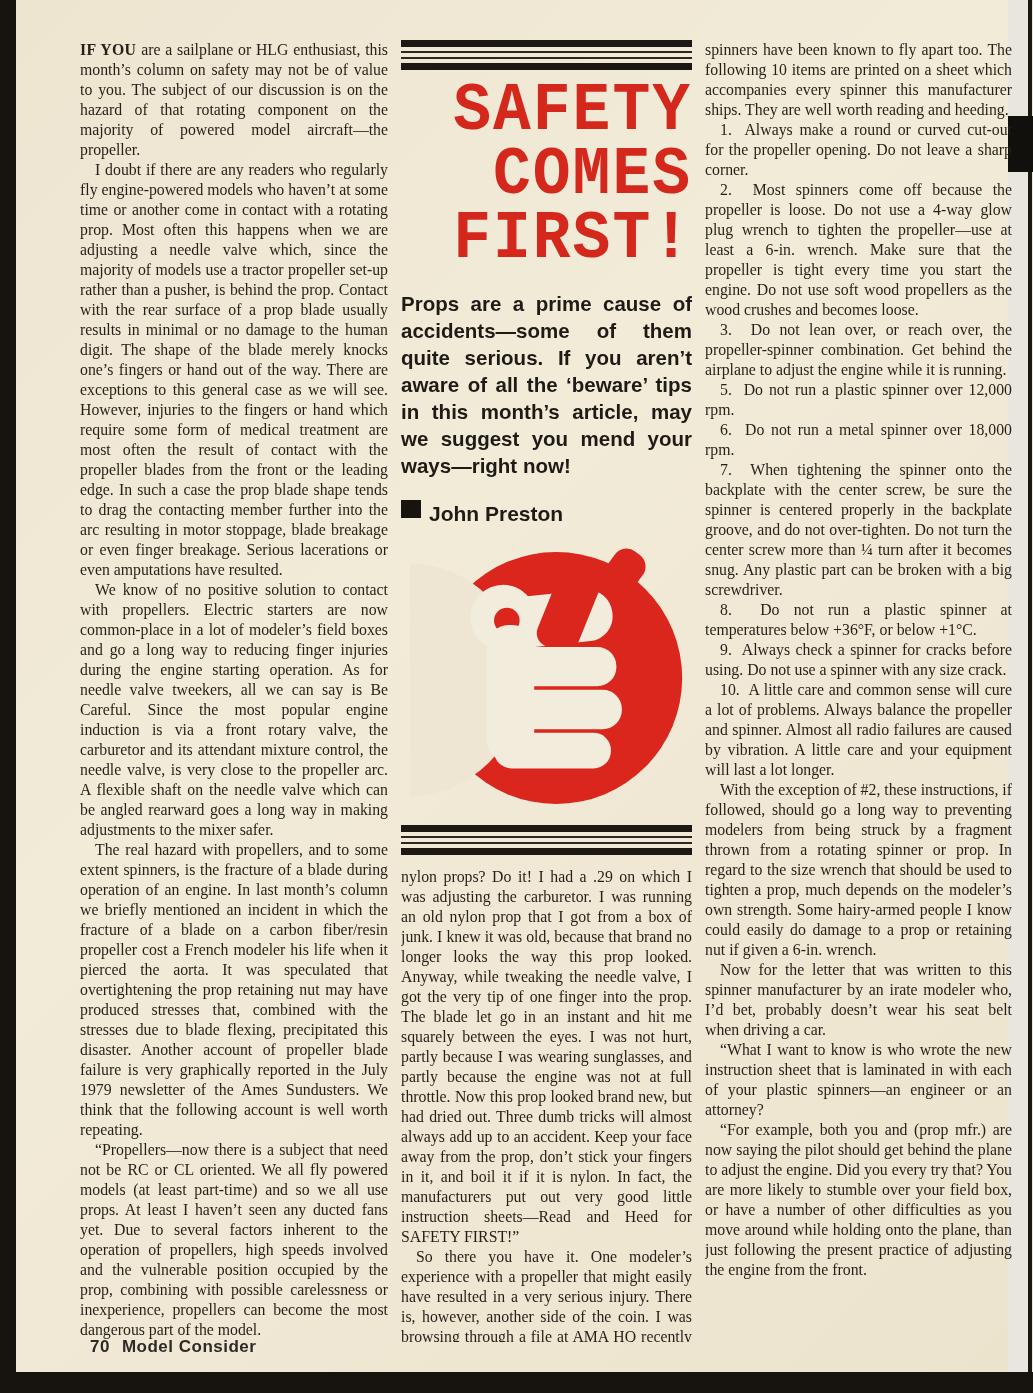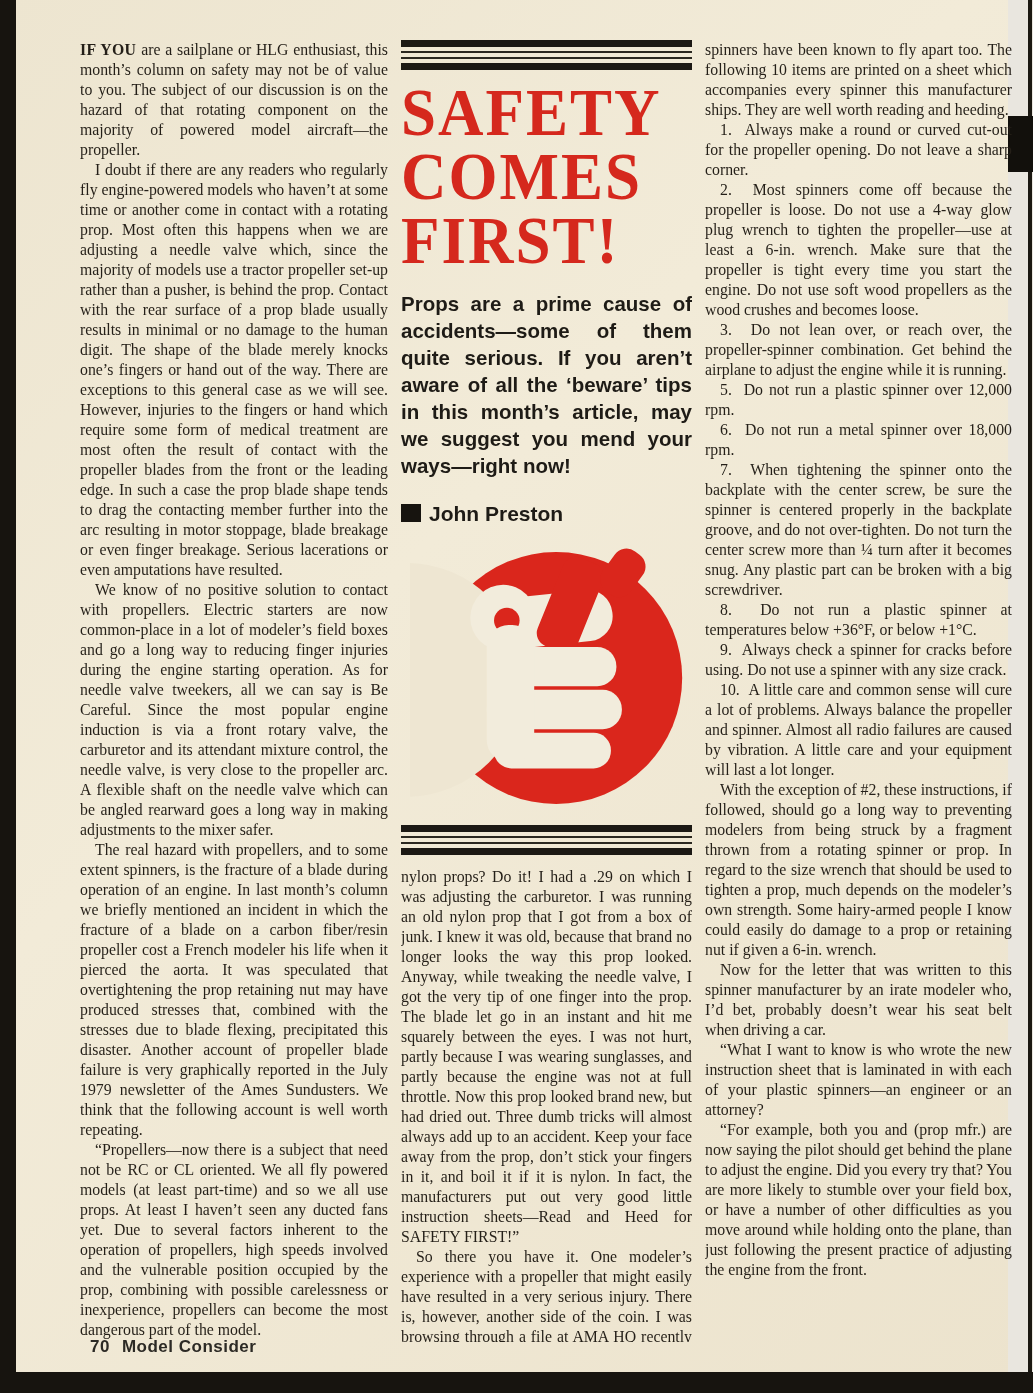--- a/index.html
+++ b/index.html
@@ -37,41 +37,41 @@
   .bodycopy b.lead { letter-spacing:0.3px; }
 
   
   .sep-bars { width:100%; }
   .sep-bars .bar-thick { height:7px; background:#1c1914; }
   .sep-bars .bar-thin  { height:2px; background:#2a271f; }
   .sep-bars > div + div { margin-top:4px; }
 
   .headline {
     margin:10px 0 18px 0;
-    font-family:Liberation Serif, serif;
+    font-family:Liberation Mono, monospace;
     font-weight:bold;
     font-size:63px; line-height:64px;
     color:#d5281d;
-    text-align:left;
+    text-align:right;
     letter-spacing:2px;
     text-transform:uppercase;
   }
   .headline .hl-line { display:block; transform:scaleY(1.08); }
 
   .standfirst {
     margin-top:16px;
     font:bold 20.5px/27px "Liberation Sans", sans-serif;
     color:#1e1b16;
     text-align:justify;
   }
   .byline {
     margin-top:2px;
     font:bold 21px/27px "Liberation Sans", sans-serif;
     color:#1e1b16;
-    display:flex; align-items:center; gap:8px;
+    display:flex; align-items:flex-start; gap:8px;
   }
   .byline .sq { display:inline-block; width:20px; height:18px; background:#17140f; }
 
   .logo-wrap { margin:14px auto 10px auto; width:274px; height:274px; }
 
   .mid-text { margin-top:12px; }
 
   .footer {
     position:absolute; left:90px; top:1337px;
     font:bold 17px/20px "Liberation Sans", sans-serif;

